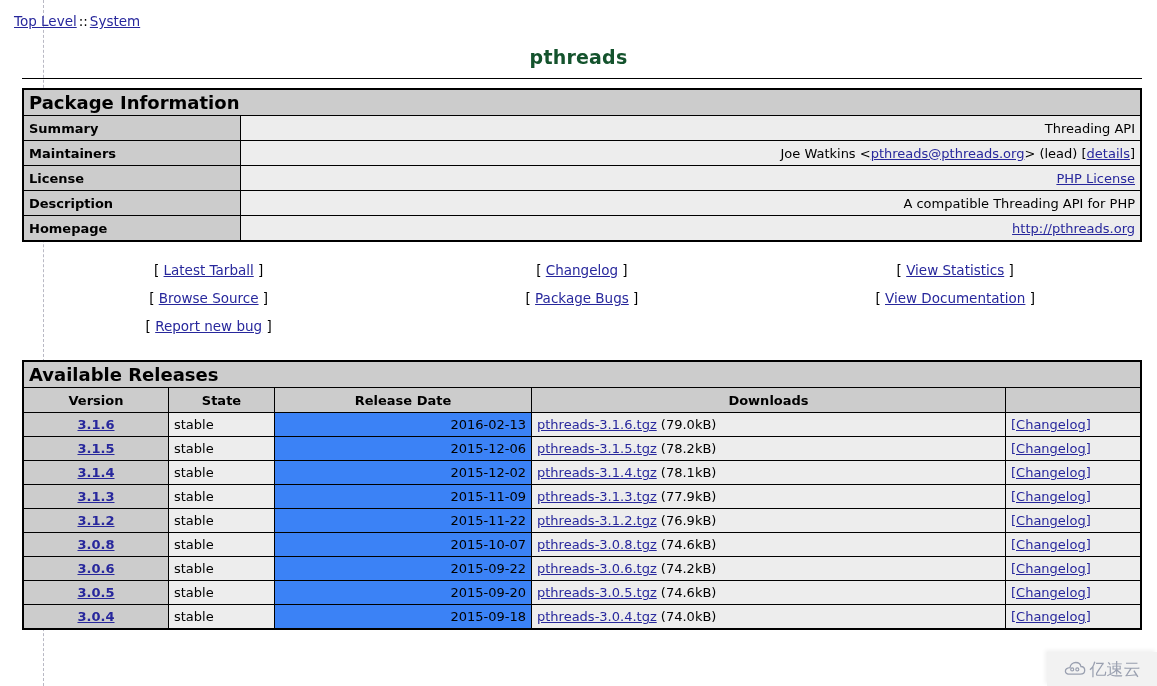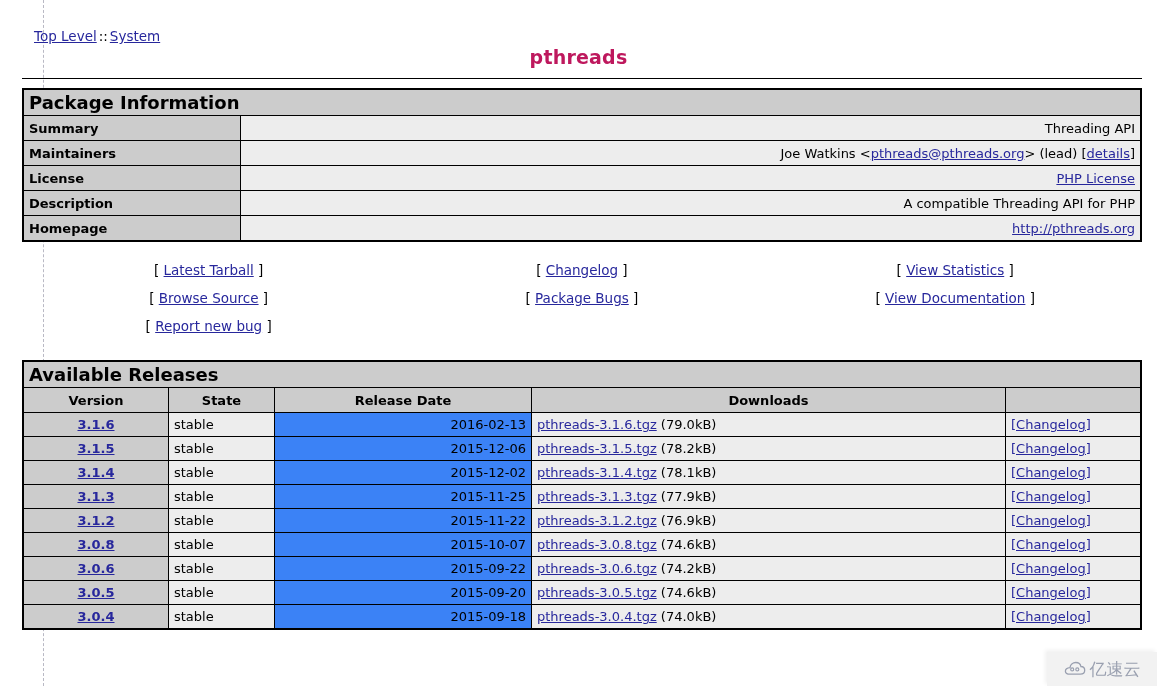--- a/index.html
+++ b/index.html
@@ -38,42 +38,41 @@
     position: absolute;
     left: 0;
     top: 0;
     width: 1157px;
     height: 686px;
   }
 
   
   #breadcrumb {
     position: absolute;
-    left: 34px;
+    left: 14px;
     top: 13px;
     font-size: 13.5px;
     white-space: nowrap;
-    margin-top: 15px;
   }
   #breadcrumb .sep {
     color: #000;
     text-decoration: none;
     margin: 0 2px;
   }
 
   
   #page-title {
     position: absolute;
     left: 0;
     top: 46px;
     width: 1157px;
     text-align: center;
     font-size: 19px;
     font-weight: bold;
-    color: #be185d;
+    color: #14532d;
     letter-spacing: 0.2px;
   }
   #title-rule {
     position: absolute;
     left: 22px;
     top: 78px;
     width: 1120px;
     height: 0;
     border-top: 1px solid #000;
   }
@@ -273,21 +272,21 @@
         <tr>
           <td class="col-version"><a>3.1.4</a></td>
           <td class="col-state">stable</td>
           <td class="col-date">2015-12-02</td>
           <td class="col-download"><a>pthreads-3.1.4.tgz</a> <span>(78.1kB)</span></td>
           <td class="col-chglog"><a>[Changelog]</a></td>
         </tr>
         <tr>
           <td class="col-version"><a>3.1.3</a></td>
           <td class="col-state">stable</td>
-          <td class="col-date">2015-11-25</td>
+          <td class="col-date">2015-11-09</td>
           <td class="col-download"><a>pthreads-3.1.3.tgz</a> <span>(77.9kB)</span></td>
           <td class="col-chglog"><a>[Changelog]</a></td>
         </tr>
         <tr>
           <td class="col-version"><a>3.1.2</a></td>
           <td class="col-state">stable</td>
           <td class="col-date">2015-11-22</td>
           <td class="col-download"><a>pthreads-3.1.2.tgz</a> <span>(76.9kB)</span></td>
           <td class="col-chglog"><a>[Changelog]</a></td>
         </tr>

